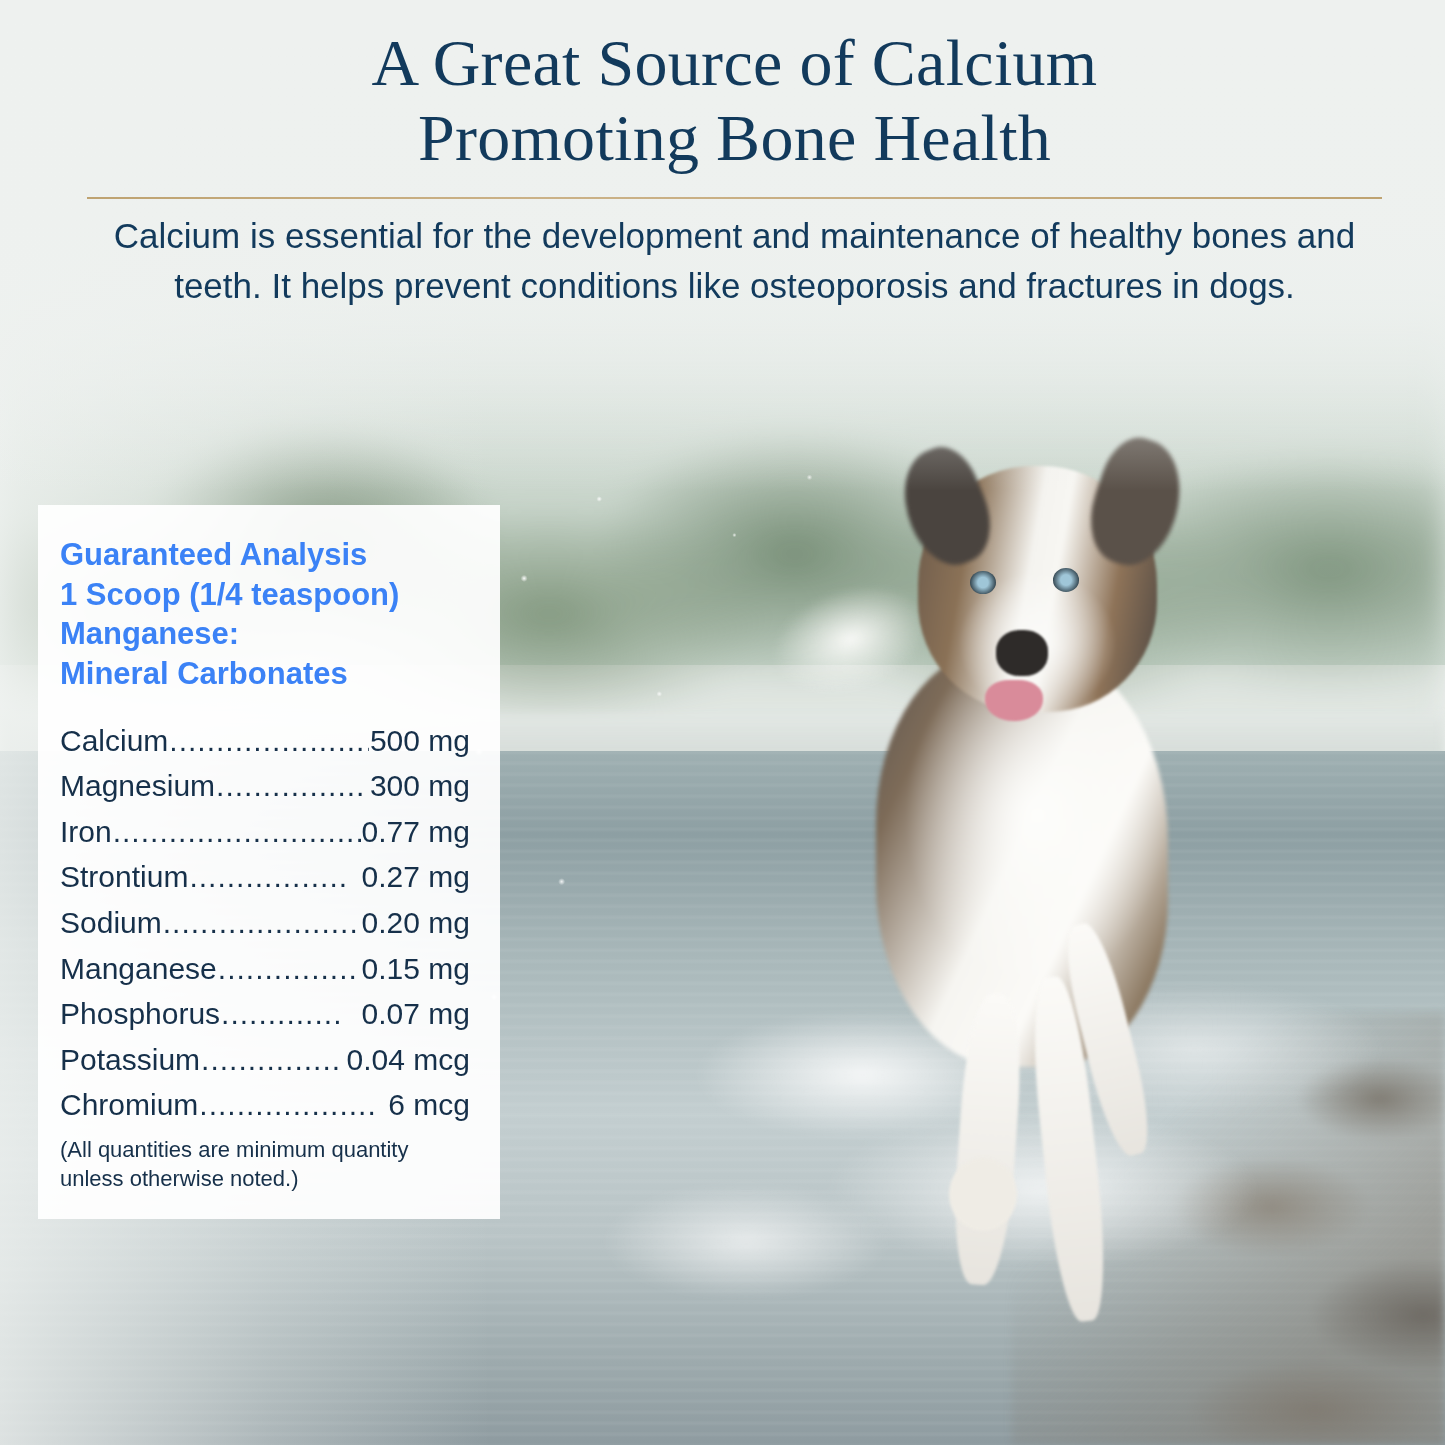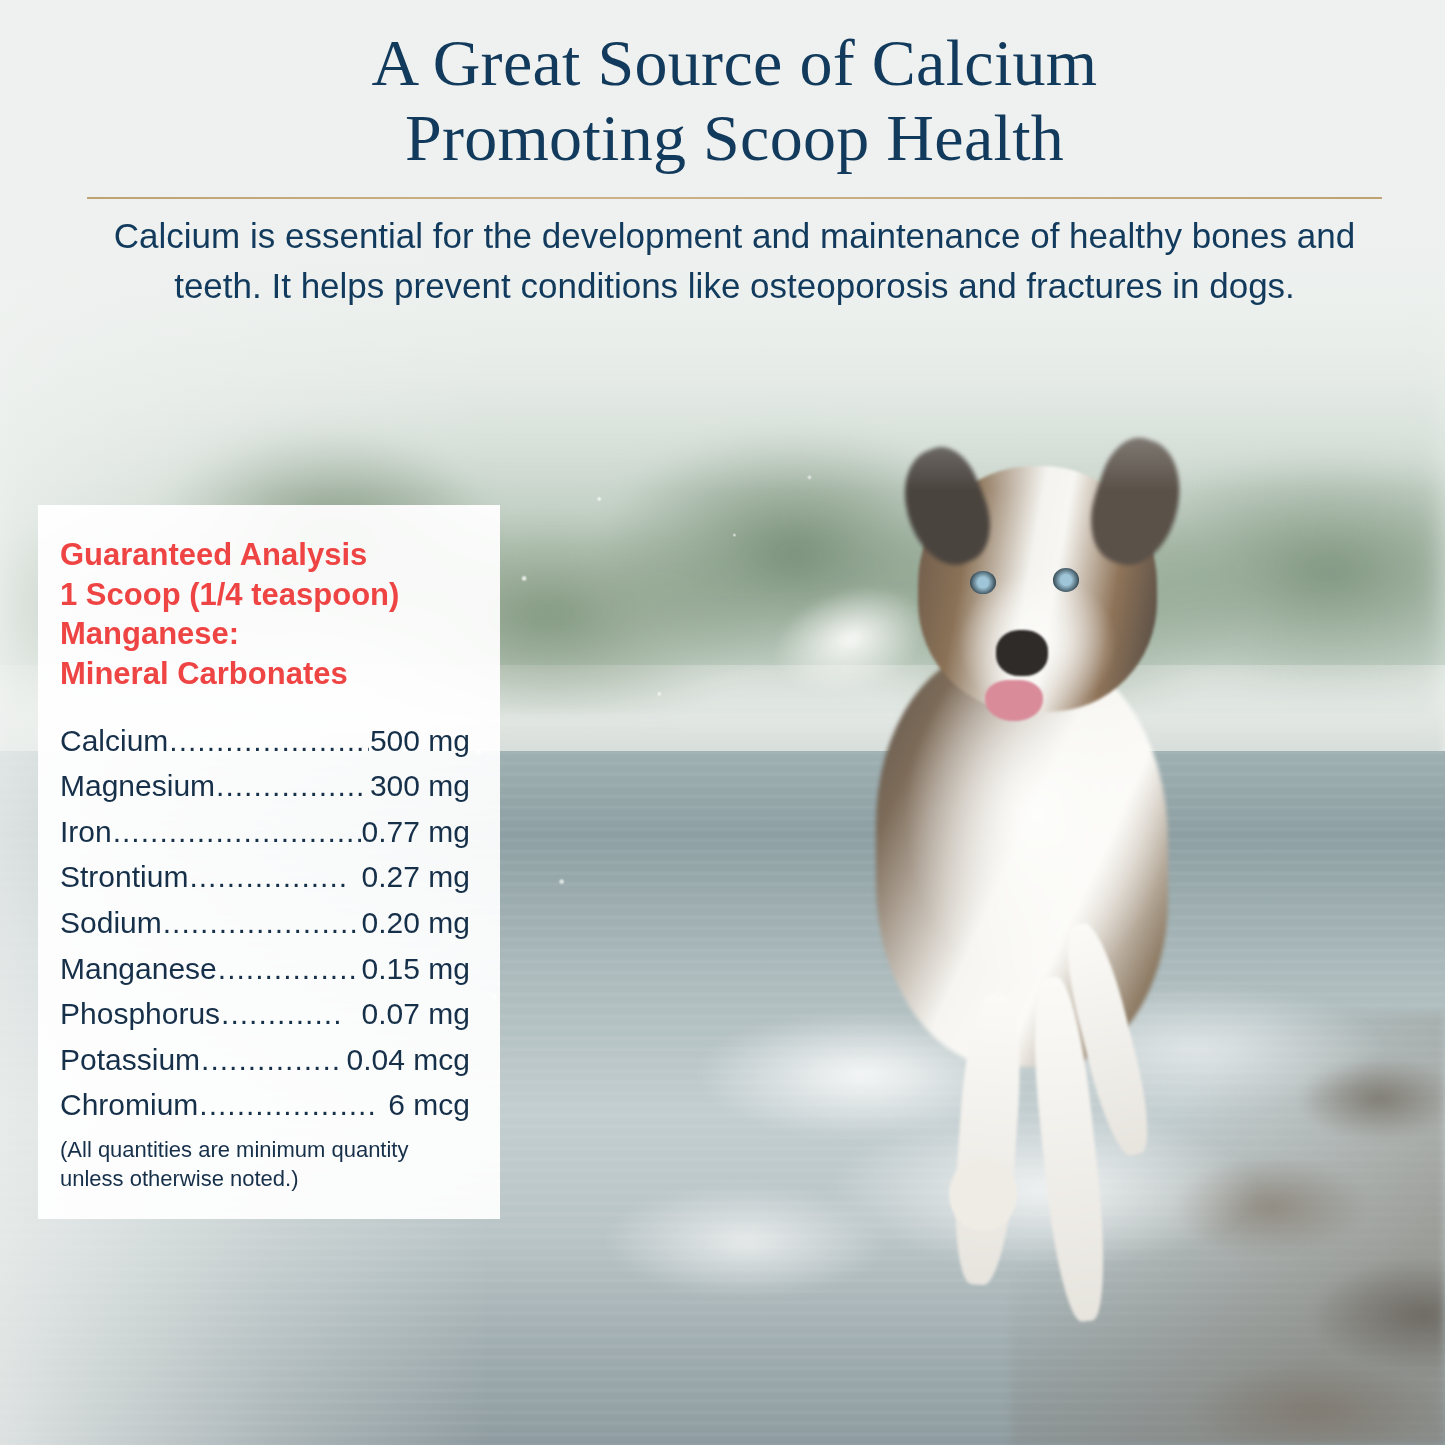--- a/index.html
+++ b/index.html
@@ -192,21 +192,21 @@
   
   .panel {
     position: absolute;
     left: 38px; top: 505px;
     width: 462px;
     background: rgba(255,255,255,0.93);
     padding: 30px 30px 26px 22px;
     z-index: 6;
   }
   .panel-head {
-    color: #ef4444;
+    color: #3b82f6;
     font-weight: bold;
     font-size: 31px;
     line-height: 1.28;
     margin-bottom: 4px;
   }
   .panel-head .sub { display: block; }
   .rows { margin-top: 24px; }
   .row {
     display: flex;
     align-items: baseline;
@@ -262,21 +262,21 @@
     </div>
 
     <div class="droplets"></div>
     <div class="photo-fade-left"></div>
     <div class="photo-fade-top"></div>
   </div>
 
   <div class="header">
     <h1 class="title">
       <span>A Great Source of Calcium</span><br>
-      <span>Promoting Scoop Health</span>
+      <span>Promoting Bone Health</span>
     </h1>
     <div class="rule"></div>
     <p class="subtitle">Calcium is essential for the development and maintenance of healthy bones and teeth. It helps prevent conditions like osteoporosis and fractures in dogs.</p>
   </div>
 
   <div class="panel">
     <div class="panel-head">
       <span class="sub">Guaranteed Analysis</span>
       <span class="sub">1 Scoop (1/4 teaspoon)</span>
       <span class="sub">Manganese:</span>

